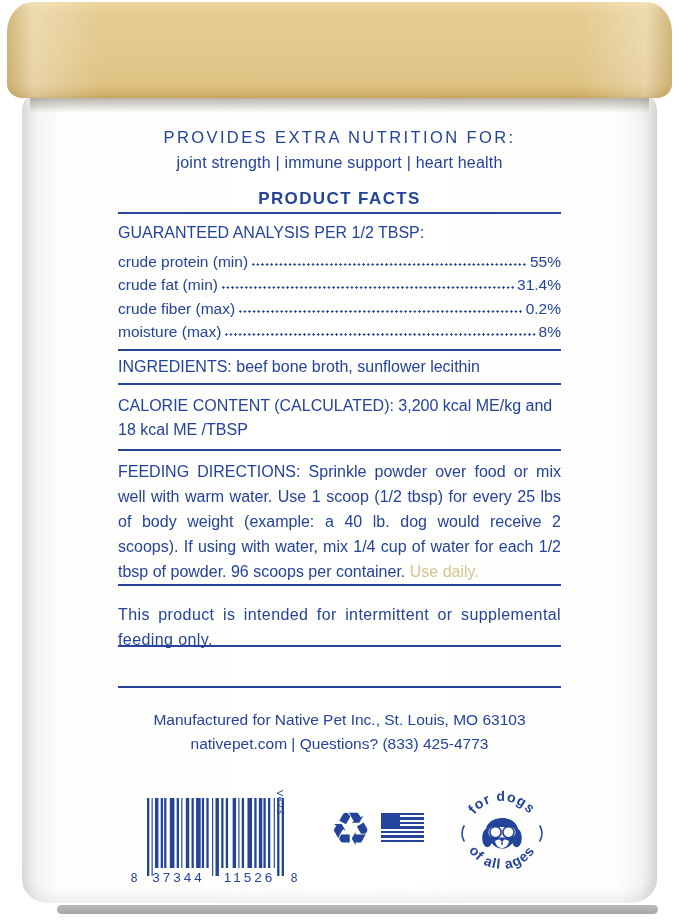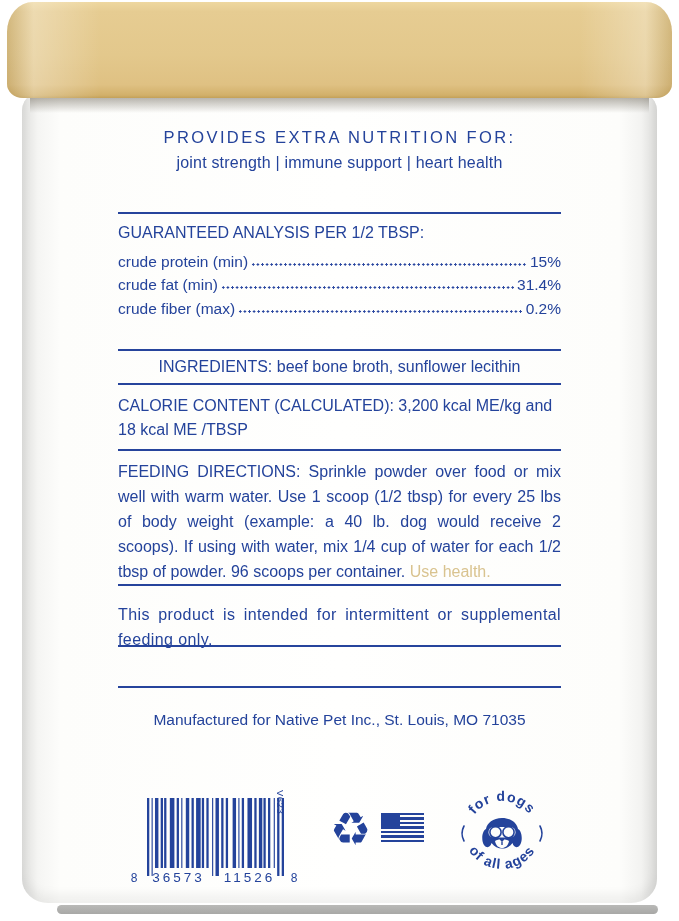--- a/index.html
+++ b/index.html
@@ -25,21 +25,21 @@
   .provides{top:128px;font-size:16.5px;letter-spacing:2.4px;}
   .benefits{top:154px;font-size:16px;letter-spacing:.2px;}
   .pfacts{top:189px;font-size:17px;font-weight:bold;letter-spacing:1.4px;}
   .ga-head{top:224px;font-size:16px;}
   .b{font-weight:normal;}
   .ga-rows{top:247px;font-size:15.5px;}
   .ga-row{display:flex;align-items:flex-end;height:23.5px;}
   .ga-dots{flex:1;height:5px;align-self:flex-end;margin:0 3px 4px 3px;
     background-image:radial-gradient(circle,#2a47a0 1.05px,rgba(0,0,0,0) 1.35px);
     background-size:4.6px 5px;background-position:left bottom;background-repeat:repeat-x;}
-  .ing{top:358px;font-size:16px;text-align:center;}
+  .ing{top:358px;font-size:16px;}
   .cal{top:394px;font-size:16px;line-height:24px;}
   .feed{top:460px;font-size:16px;line-height:24.9px;text-align:justify;}
   .gold{color:#D9C38F;}
   .disc{top:602px;font-size:16px;line-height:25px;text-align:justify;letter-spacing:.4px;}
   .noclaim{top:656px;font-size:15.5px;text-align:justify;text-align-last:justify;}
   .footer{top:708px;font-size:15.5px;line-height:24px;}
   
   .barcode{position:absolute;left:125px;top:792px;width:178px;height:100px;z-index:5;}
   .bars{position:absolute;left:22px;top:6px;}
   .bc-digits{position:absolute;left:0;top:78px;width:178px;display:flex;align-items:flex-end;
@@ -60,59 +60,66 @@
 
 <div class="canvas">
 
   <div class="lid"></div>
   <div class="jar"></div>
   <div class="lid-shadow"></div>
   <div class="floor-shadow"></div>
 
   <div class="block center provides">PROVIDES EXTRA NUTRITION FOR:</div>
   <div class="block center benefits">joint strength | immune support | heart health</div>
+  <div class="block center pfacts">PRODUCT FACTS</div>
   <div class="rule" style="top:212px"></div>
 
   <div class="block ga-head"><span class="b">GUARANTEED ANALYSIS</span><span> PER 1/2 TBSP:</span></div>
 
   <div class="block ga-rows">
     <div class="ga-row">
       <span>crude protein (min)</span>
       <span class="ga-dots"></span>
-      <span>15%</span>
+      <span>55%</span>
     </div>
     <div class="ga-row">
       <span>crude fat (min)</span>
       <span class="ga-dots"></span>
       <span>31.4%</span>
     </div>
     <div class="ga-row">
       <span>crude fiber (max)</span>
       <span class="ga-dots"></span>
       <span>0.2%</span>
     </div>
+    <div class="ga-row">
+      <span>moisture (max)</span>
+      <span class="ga-dots"></span>
+      <span>8%</span>
+    </div>
   </div>
   <div class="rule" style="top:349px"></div>
 
   <div class="block ing"><span class="b">INGREDIENTS:</span><span> beef bone broth, sunflower lecithin</span></div>
   <div class="rule" style="top:383px"></div>
 
   <div class="block cal"><span class="b">CALORIE CONTENT</span><span> (CALCULATED): 3,200 kcal ME/kg and 18 kcal ME /TBSP</span></div>
   <div class="rule" style="top:449px"></div>
 
-  <div class="block feed"><span class="b">FEEDING DIRECTIONS:</span><span> Sprinkle powder over food or mix well with warm water. Use 1 scoop (1/2 tbsp) for every 25 lbs of body weight (example: a 40 lb. dog would receive 2 scoops). If using with water, mix 1/4 cup of water for each 1/2 tbsp of powder. 96 scoops per container.</span><span class="gold"> Use health.</span></div>
+  <div class="block feed"><span class="b">FEEDING DIRECTIONS:</span><span> Sprinkle powder over food or mix well with warm water. Use 1 scoop (1/2 tbsp) for every 25 lbs of body weight (example: a 40 lb. dog would receive 2 scoops). If using with water, mix 1/4 cup of water for each 1/2 tbsp of powder. 96 scoops per container.</span><span class="gold"> Use daily.</span></div>
   <div class="rule" style="top:584px"></div>
 
   <div class="block disc">This product is intended for intermittent or supplemental feeding only.</div>
   <div class="rule" style="top:645px"></div>
 
   <div class="rule" style="top:686px"></div>
 
   <div class="block center footer">
-    <div>Manufactured for Native Pet Inc., St. Louis, MO 71035</div>
+    <div>Manufactured for Native Pet Inc., St. Louis, MO 63103</div>
+    <div>nativepet.com | Questions? (833) 425-4773</div>
   </div>
 
   <div class="barcode">
     <svg class="bars" width="137" height="78" viewBox="0 0 120 78" preserveAspectRatio="none" fill="#24439B">
         <rect x="0" y="0" width="2" height="78"></rect>
         <rect x="4" y="0" width="1" height="78"></rect>
         <rect x="7" y="0" width="3" height="70"></rect>
         <rect x="12" y="0" width="2" height="70"></rect>
         <rect x="15" y="0" width="2" height="70"></rect>
         <rect x="20" y="0" width="4" height="70"></rect>
@@ -134,21 +141,21 @@
         <rect x="94" y="0" width="2" height="70"></rect>
         <rect x="98" y="0" width="3" height="70"></rect>
         <rect x="102" y="0" width="2" height="70"></rect>
         <rect x="106" y="0" width="2" height="70"></rect>
         <rect x="111" y="0" width="1" height="70"></rect>
         <rect x="114" y="0" width="2" height="78"></rect>
         <rect x="118" y="0" width="2" height="78"></rect>
       </svg>
     <div class="bc-digits">
       <span class="bc-outer">8</span>
-      <span class="bc-grp">36573</span>
+      <span class="bc-grp">37344</span>
       <span class="bc-grp">11526</span>
       <span class="bc-outer">8</span>
     </div>
   </div>
   <div class="bc-ver">V623</div>
 
   <div class="recycle">♻</div>
 
   <div class="flag">
     <div class="canton"></div>

